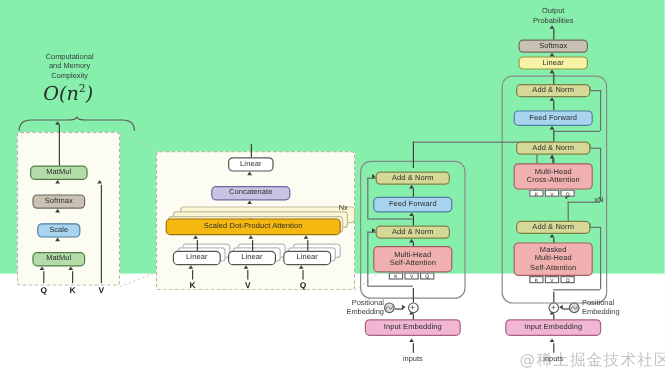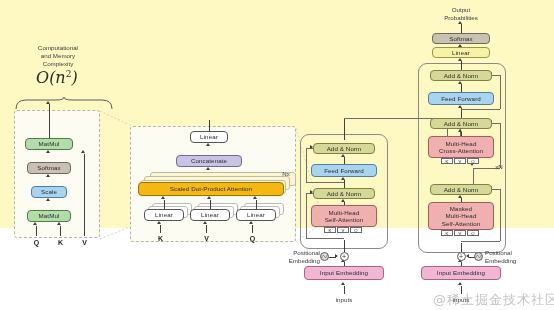--- a/index.html
+++ b/index.html
@@ -5,21 +5,21 @@
   * { box-sizing: border-box; margin: 0; padding: 0; }
   html, body {
     width: 554px; height: 310px;
     background: #ffffff;
     font-family: "Liberation Sans", sans-serif;
     overflow: hidden;
   }
   #stage {
     position: relative;
     width: 554px; height: 228px;
-    background: #fef9c3;
+    background: #86efac;
     padding-left: 36px;
   }
 
   
   .box {
     position: absolute;
     display: flex;
     align-items: center;
     justify-content: center;
     text-align: center;

